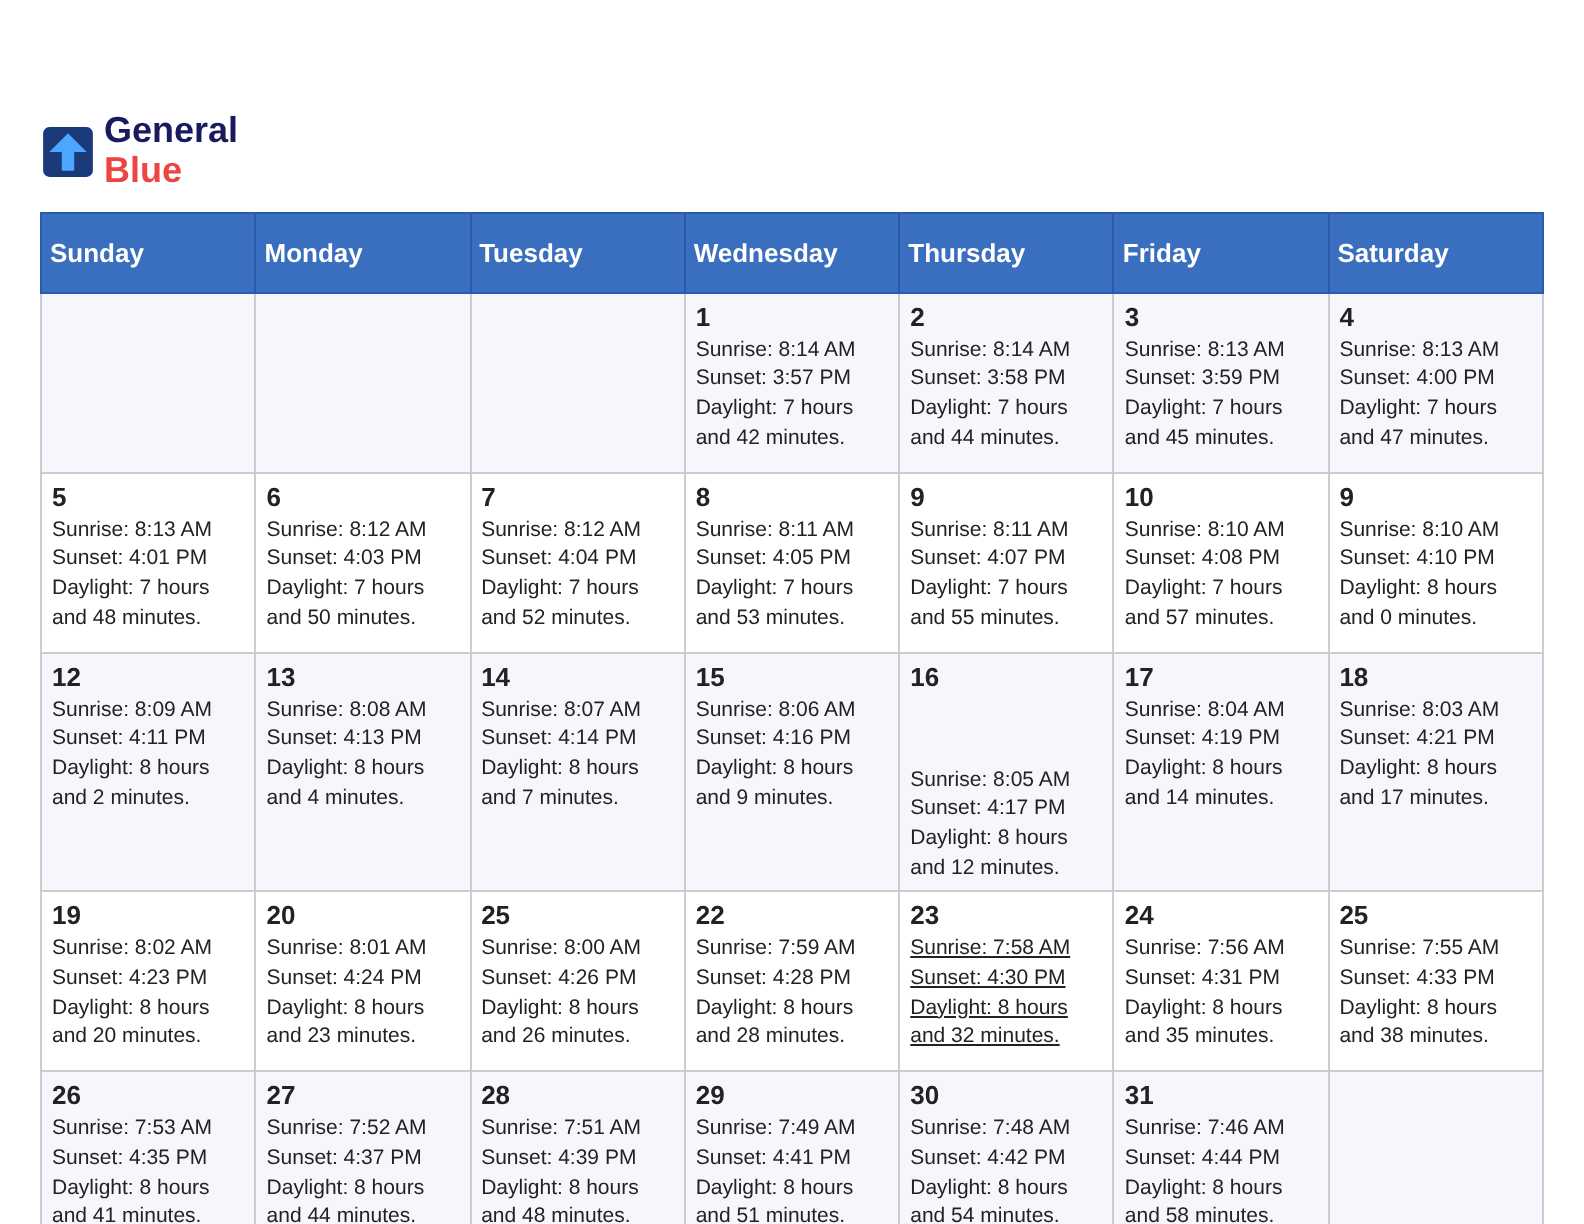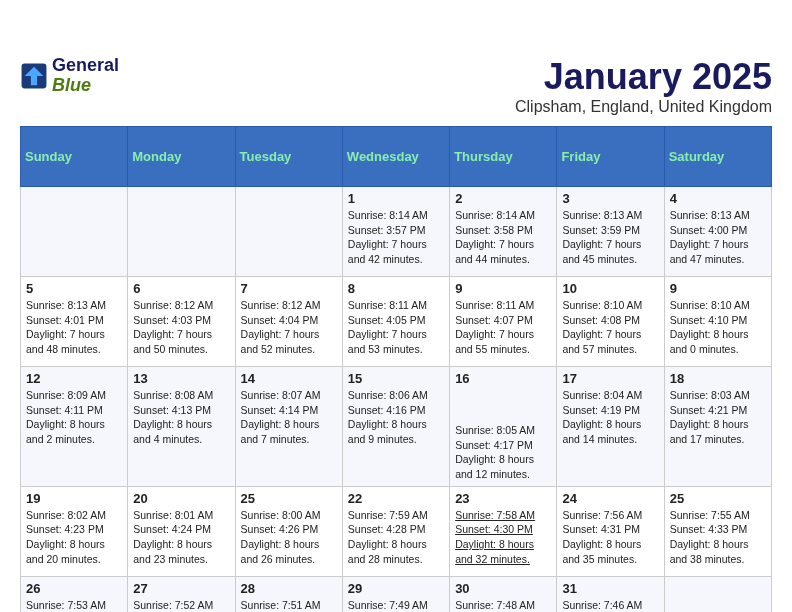--- a/index.html
+++ b/index.html
@@ -21,22 +21,21 @@
       display: flex;
       align-items: center;
     }
     .logo-text {
       font-size: 18px;
       font-weight: bold;
       color: #1a1a5e;
       line-height: 1.1;
     }
     .logo-text span {
-      color: #4d7c0f;
-      font-style: italic;
+      color: #ef4444;
     }
     .logo-icon {
       width: 28px;
       height: 28px;
       margin-right: 4px;
     }
     .title-block {
       text-align: right;
     }
     .month-title {
@@ -48,24 +47,24 @@
       font-size: 16px;
       color: #333;
     }
     table {
       width: 100%;
       border-collapse: collapse;
       table-layout: fixed;
     }
     thead th {
       background-color: #3a6ebf;
-      color: #86efac;
+      color: #ffffff;
       font-size: 13px;
       font-weight: bold;
-      padding: 22px 4px;
+      padding: 12px 4px;
       text-align: left;
       border: 1px solid #2a5aaf;
     }
     tbody td {
       vertical-align: top;
       border: 1px solid #ccc;
       padding: 4px 5px;
       font-size: 10.5px;
       color: #222;
       height: 90px;
@@ -94,24 +93,20 @@
   <div class="logo">
     <svg class="logo-icon" viewBox="0 0 36 36">
       <rect x="2" y="2" width="32" height="32" rx="4" fill="#1a3a7a"></rect>
       <polygon points="18,6 30,18 22,18 22,30 14,30 14,18 6,18" fill="#4da6ff"></polygon>
     </svg>
     <div class="logo-text">
       <div>General</div>
       <div><span>Blue</span></div>
     </div>
   </div>
-  <div class="title-block">
-    <div class="month-title">January 2025</div>
-    <div class="location">Clipsham, England, United Kingdom</div>
-  </div>
 </div>
 
 <table>
   <thead>
     <tr id="weekday-header">
         <th>Sunday</th>
         <th>Monday</th>
         <th>Tuesday</th>
         <th>Wednesday</th>
         <th>Thursday</th>

